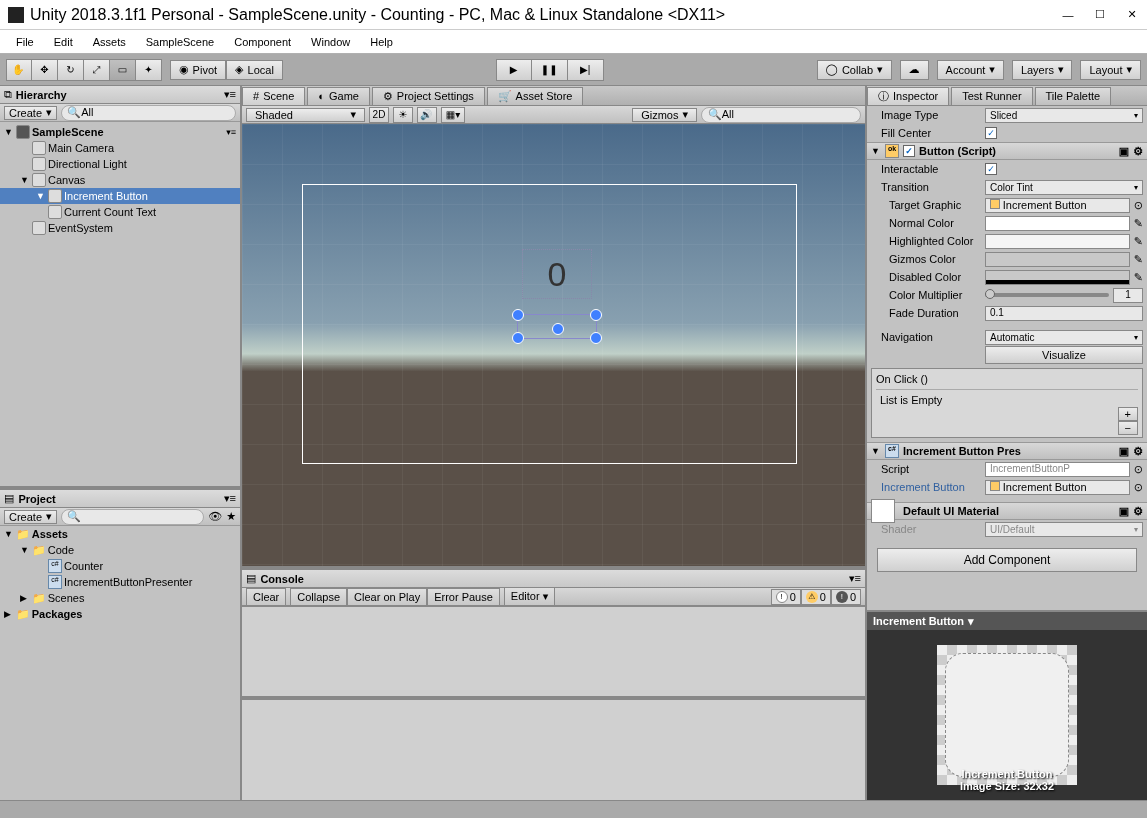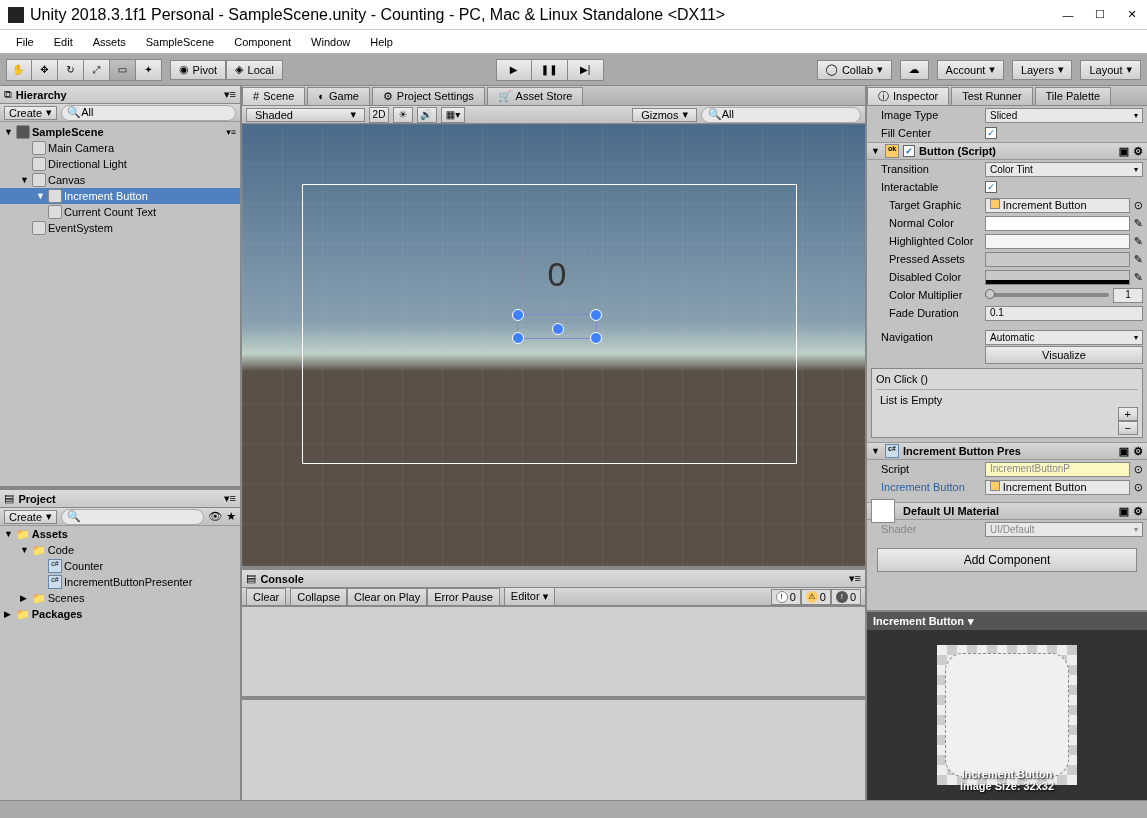--- a/index.html
+++ b/index.html
@@ -342,44 +342,44 @@
 
     <div class="component-header">
       <span class="foldout">▼</span>
       <span style="width:14px;height:14px;background:#ffcc66;border:1px solid #888;font-size:7px;text-align:center;">ok</span>
       <span class="checkbox checked"></span>
       <span>Button (Script)</span>
       <span style="margin-left:auto;">▣</span>
       <span>⚙</span>
     </div>
     <div class="insp-row">
+          <span class="insp-label">Interactable</span>
+          <span class="checkbox checked"></span>
+        </div>
+    <div class="insp-row">
           <span class="insp-label">Transition</span>
           <div class="insp-field dd">Color Tint</div>
-        </div>
-    <div class="insp-row">
-          <span class="insp-label">Interactable</span>
-          <span class="checkbox checked"></span>
         </div>
     <div class="insp-row">
           <span class="insp-label" style="padding-left:18px;">Target Graphic</span>
           <div class="insp-field"><span style="display:inline-block;width:10px;height:10px;background:#ffcc66;border:1px solid #888;"></span> <span>Increment Button</span></div>
           <span>⊙</span>
         </div>
     <div class="insp-row">
           <span class="insp-label" style="padding-left:18px;">Normal Color</span>
           <div class="color-swatch" style="background:#fff;"></div>
           <span>✎</span>
         </div>
     <div class="insp-row">
           <span class="insp-label" style="padding-left:18px;">Highlighted Color</span>
           <div class="color-swatch" style="background:#f5f5f5;"></div>
           <span>✎</span>
         </div>
     <div class="insp-row">
-          <span class="insp-label" style="padding-left:18px;">Pressed Assets</span>
+          <span class="insp-label" style="padding-left:18px;">Gizmos Color</span>
           <div class="color-swatch" style="background:#c8c8c8;"></div>
           <span>✎</span>
         </div>
     <div class="insp-row">
           <span class="insp-label" style="padding-left:18px;">Disabled Color</span>
           <div class="color-swatch" style="background:#c8c8c8; position:relative;">
             <div style="position:absolute;bottom:0;left:0;right:0;height:4px;background:#000;"></div>
           </div>
           <span>✎</span>
         </div>
@@ -415,21 +415,21 @@
 
     <div class="component-header">
       <span class="foldout">▼</span>
       <span style="width:14px;height:14px;background:#cde;border:1px solid #68a;font-size:7px;text-align:center;">c#</span>
       <span>Increment Button Pres</span>
       <span style="margin-left:auto;">▣</span>
       <span>⚙</span>
     </div>
     <div class="insp-row">
           <span class="insp-label">Script</span>
-          <div class="insp-field" style="background:#fef9c3;color:#888;">IncrementButtonP</div>
+          <div class="insp-field" style="background:#ffffff;color:#888;">IncrementButtonP</div>
           <span>⊙</span>
         </div>
     <div class="insp-row">
           <span class="insp-label blue-link">Increment Button</span>
           <div class="insp-field"><span style="display:inline-block;width:10px;height:10px;background:#ffcc66;border:1px solid #888;"></span> <span>Increment Button</span></div>
           <span>⊙</span>
         </div>
 
     <div class="component-header" style="margin-top:6px;">
       <span style="width:24px;height:24px;background:#fff;border:1px solid #888;margin:-4px 4px -4px 0;"></span>

